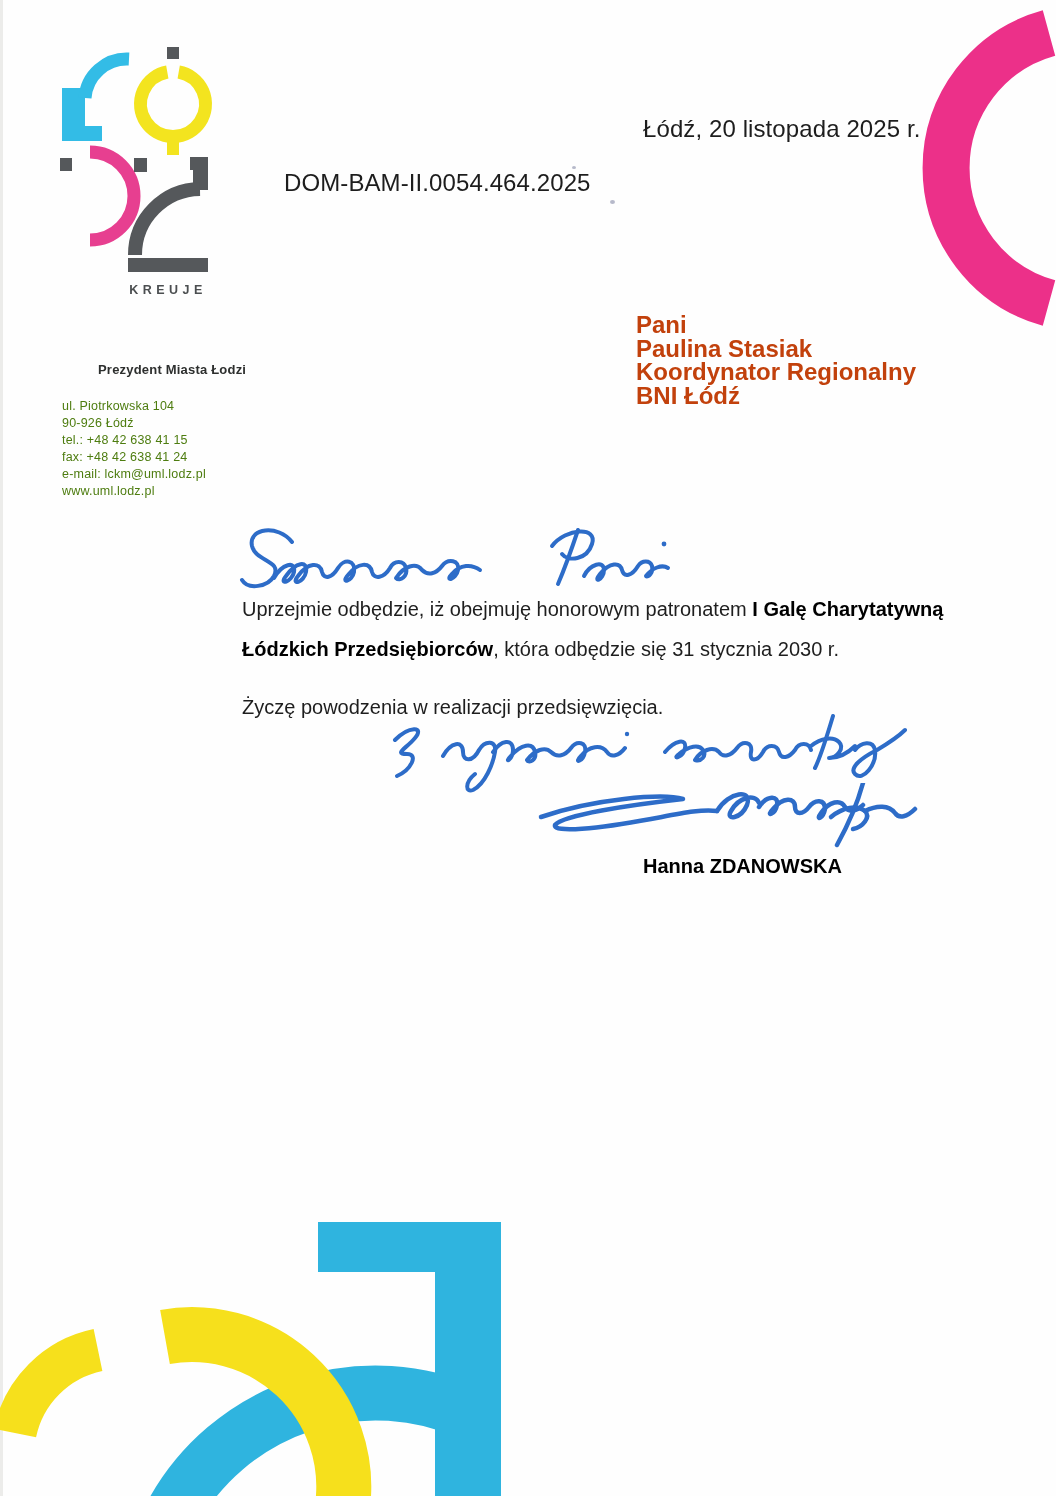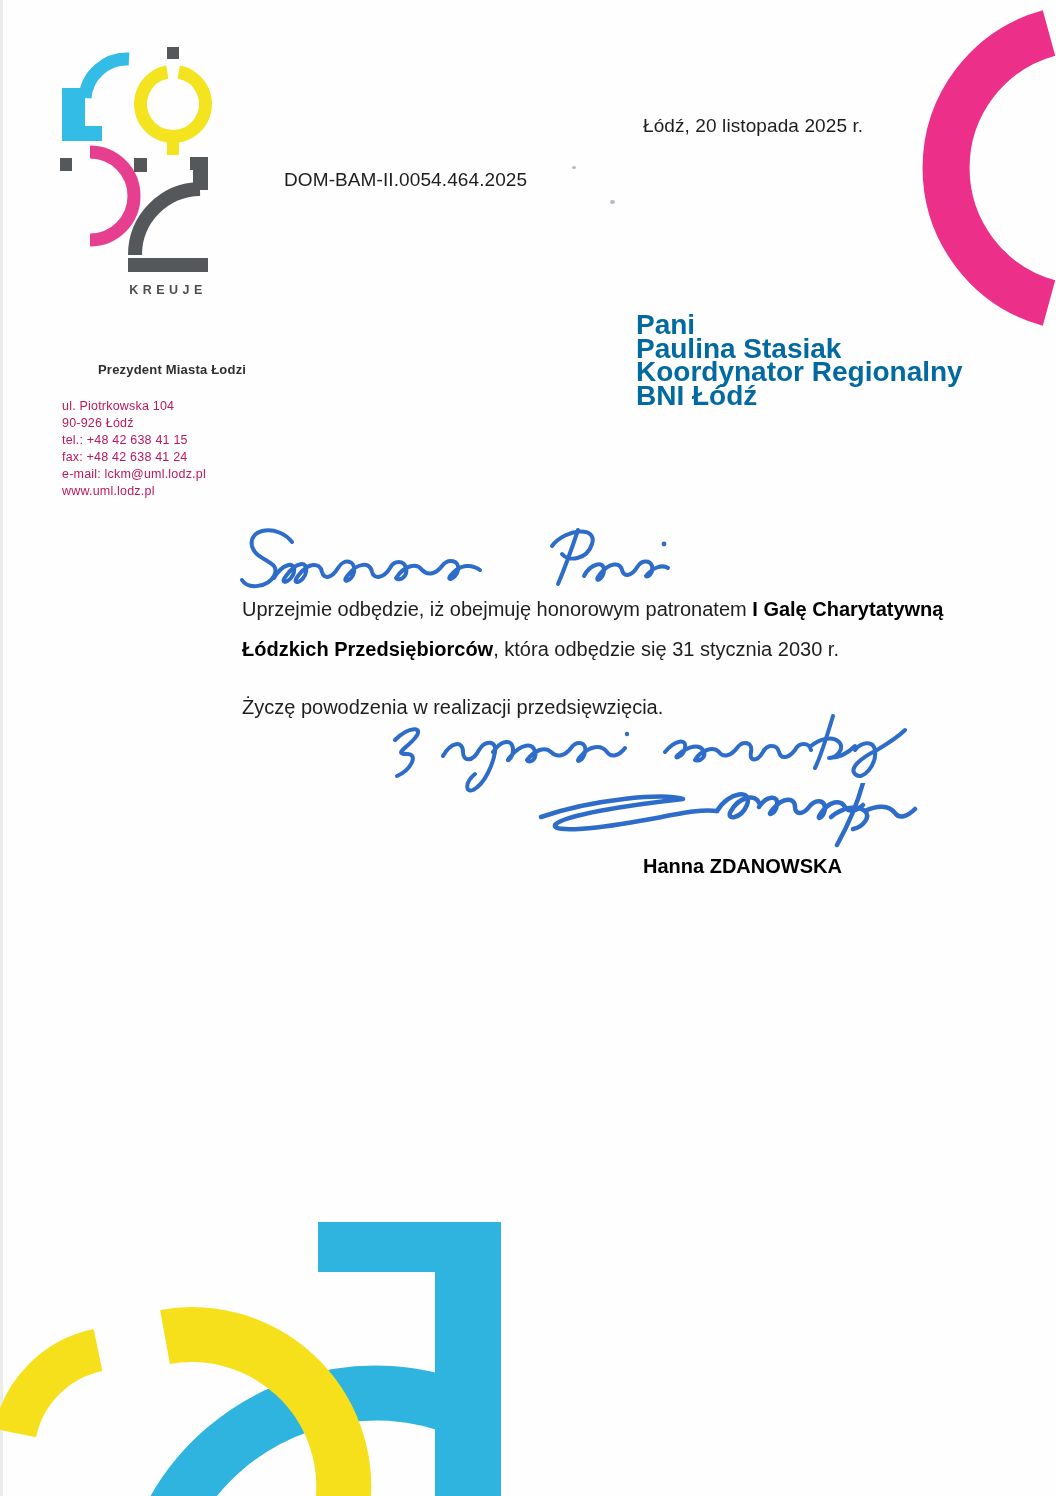--- a/index.html
+++ b/index.html
@@ -2,27 +2,27 @@
 <html><head>
 <meta charset="utf-8">
 <style>
   html,body{margin:0;padding:0;}
   body{
     width:1056px;height:1496px;position:relative;overflow:hidden;
     background:#fefefe;
     font-family:"Liberation Sans",sans-serif;color:#1d1d1d;
   }
   .abs{position:absolute;}
-  .plain{font-size:19px;letter-spacing:.1px;}
+  .plain{font-size:24px;letter-spacing:.1px;}
   .date-line{left:643px;top:115px;}
   .ref-line{left:264px;top:169px;margin-left:20px;}
-  .recipient{left:636px;top:313px;font-size:28px;font-weight:bold;color:#0369a1;line-height:23.5px;}
+  .recipient{left:636px;top:313px;font-size:24px;font-weight:bold;color:#c2410c;line-height:23.5px;}
   .sender{left:62px;top:362px;}
   .sender-title{font-size:13px;font-weight:bold;color:#2d2f2e;letter-spacing:.2px;padding-left:36px;}
-  .sender-lines{margin-top:21px;font-size:12.5px;line-height:17px;color:#be185d;letter-spacing:.2px;}
+  .sender-lines{margin-top:21px;font-size:12.5px;line-height:17px;color:#4d7c0f;letter-spacing:.2px;}
   .body-line{position:absolute;left:242px;font-size:20px;color:#1e1e1e;}
   .body-line b{color:#000000;}
   .signatory{left:643px;top:855px;font-size:20px;font-weight:bold;color:#000000;}
   .hand{position:absolute;}
   .hand path{fill:none;stroke:#2d6cc8;stroke-width:4;stroke-linecap:round;stroke-linejoin:round;}
   .hand .dot{fill:#2d6cc8;stroke:none;}
   .speck{position:absolute;border-radius:50%;background:#8f93ad;opacity:.65;}
   .edge{position:absolute;left:0;top:0;width:3px;height:1496px;background:#ececea;}
 </style>
 </head>

